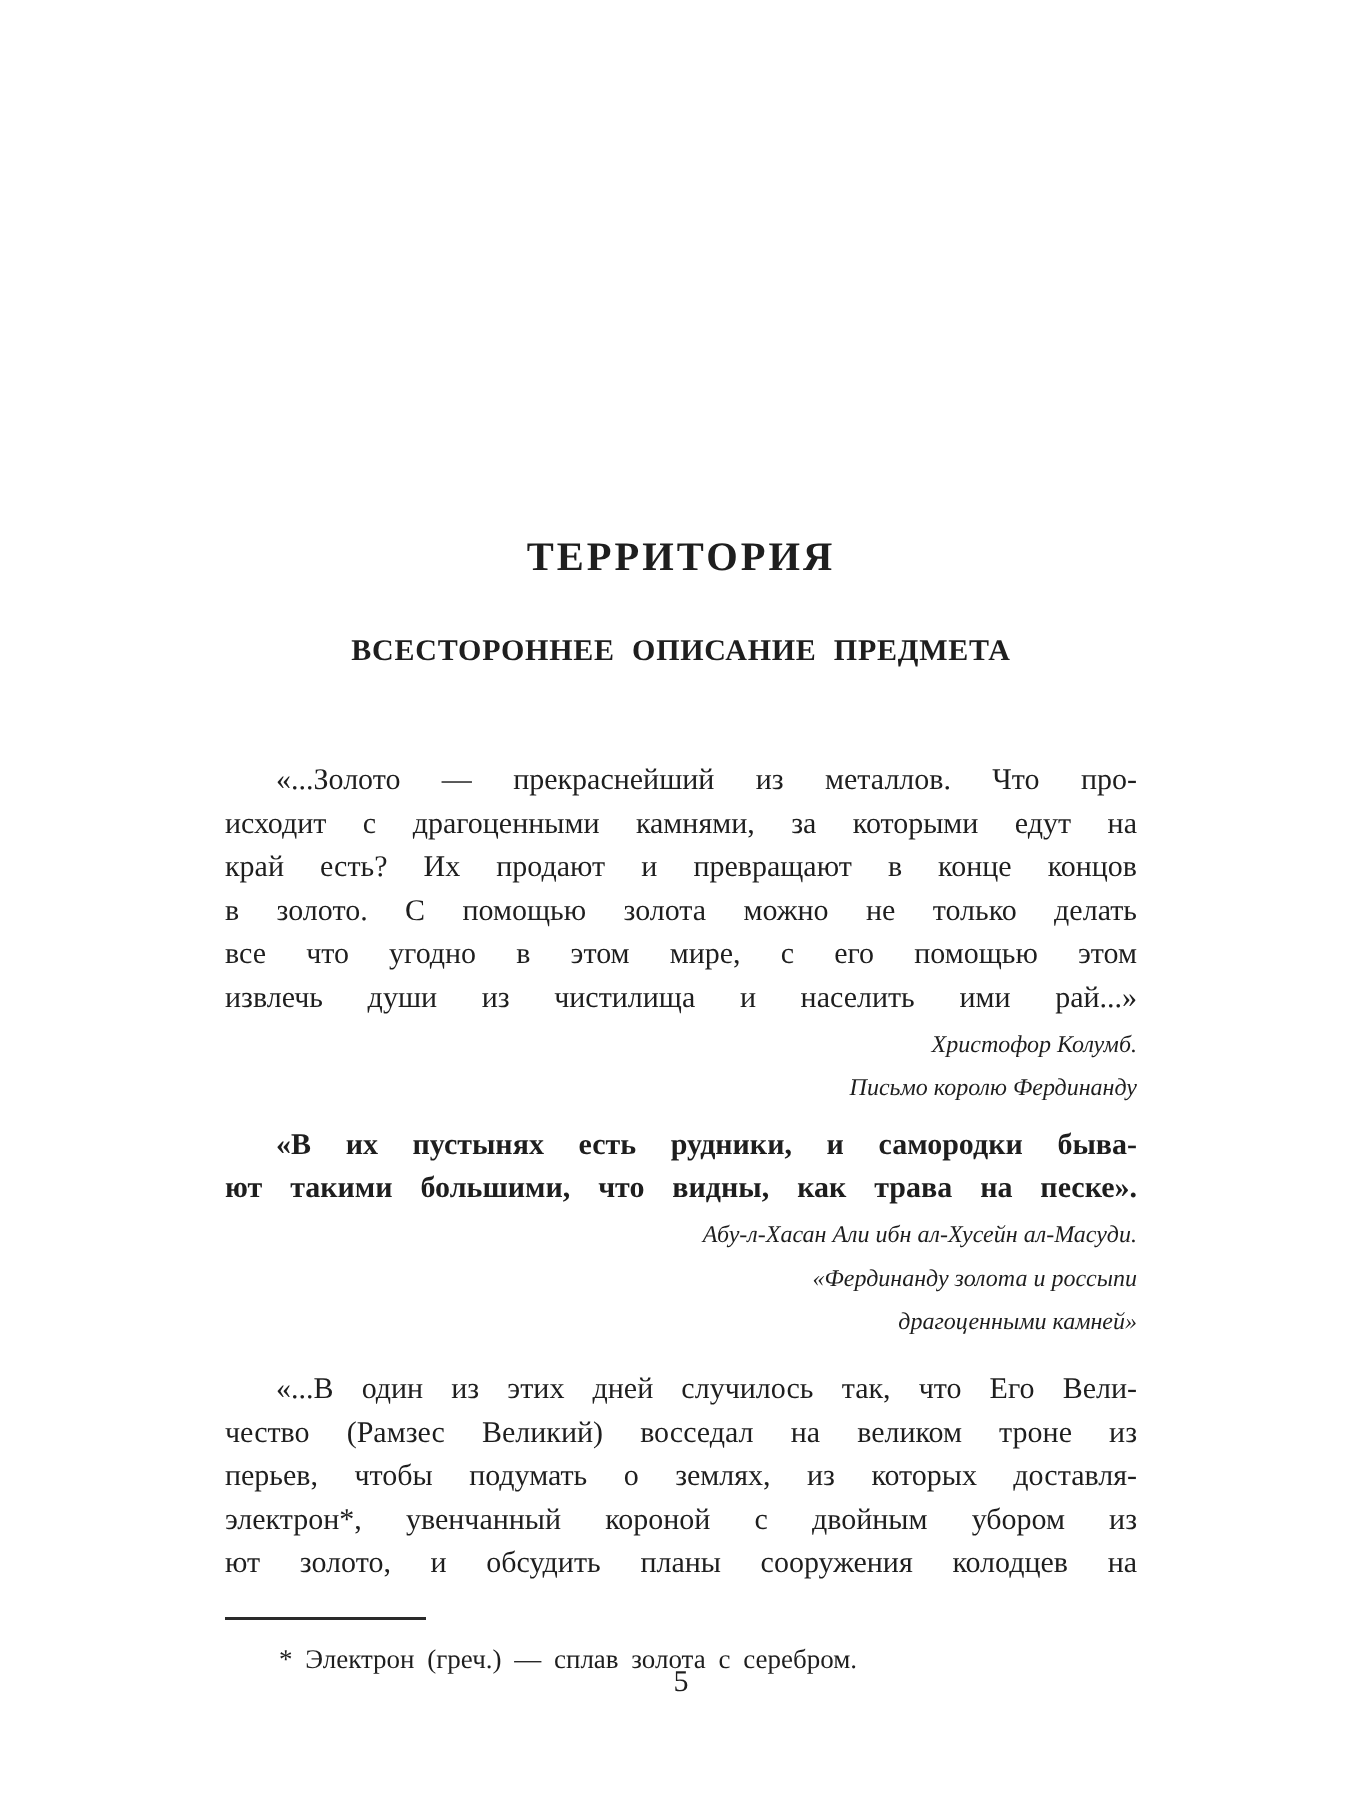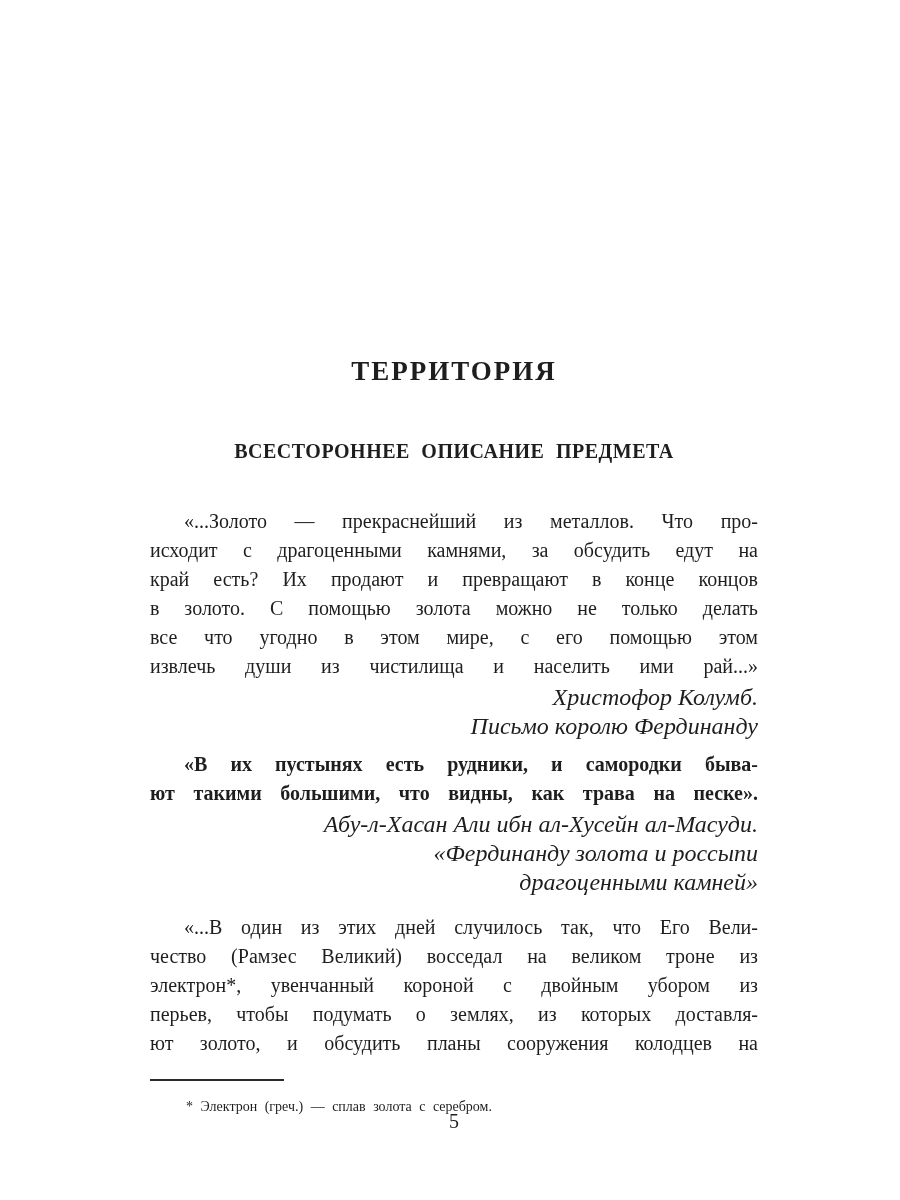--- a/index.html
+++ b/index.html
@@ -16,28 +16,28 @@
     font-family: "Liberation Serif", "DejaVu Serif", serif;
     color: #1e1e1e;
   }
   .content {
     position: absolute;
     left: 150px;
     top: 356px;
     width: 608px;
   }
   .title {
-    margin: 0 0 53px 0;
+    margin: 0 0 36px 0;
     font-size: 27px;
     font-weight: bold;
     text-align: center;
     letter-spacing: 2px;
   }
   .subtitle {
-    margin: 0 0 44px 0;
+    margin: 0 0 60px 0;
     font-size: 20px;
     font-weight: bold;
     text-align: center;
     letter-spacing: 0.5px;
     word-spacing: 6px;
   }
   .para {
     margin: 0;
   }
   .line {
@@ -47,42 +47,42 @@
     text-align-last: justify;
     white-space: normal;
   }
   .indent {
     text-indent: 34px;
   }
   .attribution {
     margin-top: 2px;
   }
   .attr-line {
-    font-size: 24px;
+    font-size: 16px;
     line-height: 29px;
     font-style: italic;
     text-align: right;
   }
   .epigraph-2 {
     margin-top: 9px;
     font-weight: bold;
   }
   .body-para {
     margin-top: 16px;
   }
   .footnote-rule {
     margin-top: 21px;
     width: 134px;
     height: 0;
     border-top: 2px solid #2a2a2a;
   }
   .footnote-text {
     margin-top: 13px;
     padding-left: 36px;
-    font-size: 14px;
+    font-size: 18px;
     line-height: 26px;
     word-spacing: 4px;
   }
   .page-number {
     position: absolute;
     left: 150px;
     width: 608px;
     top: 1110px;
     text-align: center;
     font-size: 20px;
@@ -93,21 +93,21 @@
 
 <div class="page">
   <div class="content">
 
     <h1 class="title">ТЕРРИТОРИЯ</h1>
 
     <h2 class="subtitle">ВСЕСТОРОННЕЕ ОПИСАНИЕ ПРЕДМЕТА</h2>
 
     <div class="para epigraph-1">
       <div class="line indent">«...Золото — прекраснейший из металлов. Что про-</div>
-      <div class="line">исходит с драгоценными камнями, за обсудить едут на</div>
+      <div class="line">исходит с драгоценными камнями, за которыми едут на</div>
       <div class="line">край есть? Их продают и превращают в конце концов</div>
       <div class="line">в золото. С помощью золота можно не только делать</div>
       <div class="line">все что угодно в этом мире, с его помощью этом</div>
       <div class="line">извлечь души из чистилища и населить ими рай...»</div>
     </div>
 
     <div class="attribution">
       <div class="attr-line">Христофор Колумб.</div>
       <div class="attr-line">Письмо королю Фердинанду</div>
     </div>
@@ -119,22 +119,22 @@
 
     <div class="attribution">
       <div class="attr-line">Абу-л-Хасан Али ибн ал-Хусейн ал-Масуди.</div>
       <div class="attr-line">«Фердинанду золота и россыпи</div>
       <div class="attr-line">драгоценными камней»</div>
     </div>
 
     <div class="para body-para">
       <div class="line indent">«...В один из этих дней случилось так, что Его Вели-</div>
       <div class="line">чество (Рамзес Великий) восседал на великом троне из</div>
+      <div class="line">перьев, чтобы подумать о землях, из которых доставля-</div>
       <div class="line">электрон*, увенчанный короной с двойным убором из</div>
-      <div class="line">перьев, чтобы подумать о землях, из которых доставля-</div>
       <div class="line">ют золото, и обсудить планы сооружения колодцев на</div>
     </div>
 
     <div class="footnote-rule"></div>
 
     <div class="footnote-text">* Электрон (греч.) — сплав золота с серебром.</div>
 
   </div>
 
   <div class="page-number">5</div>

